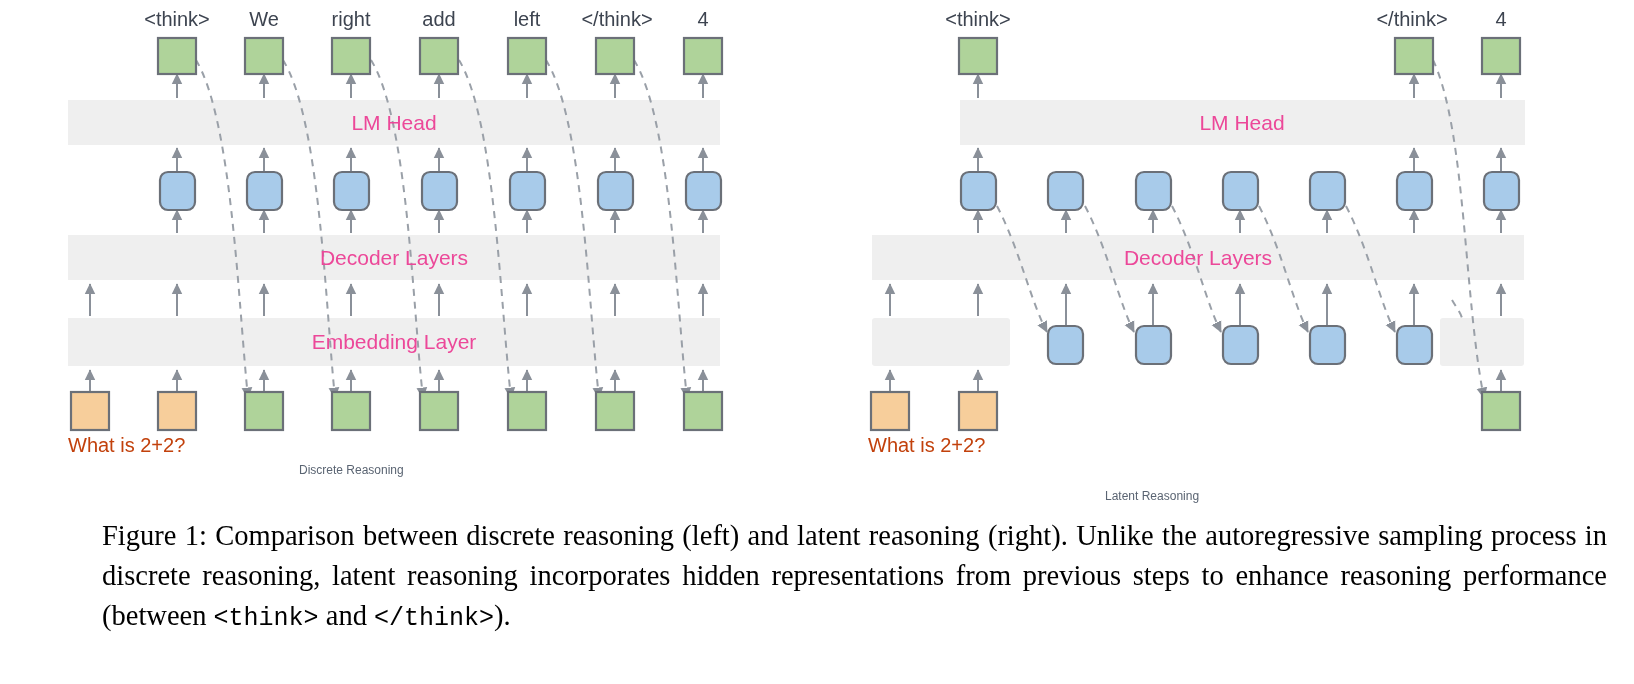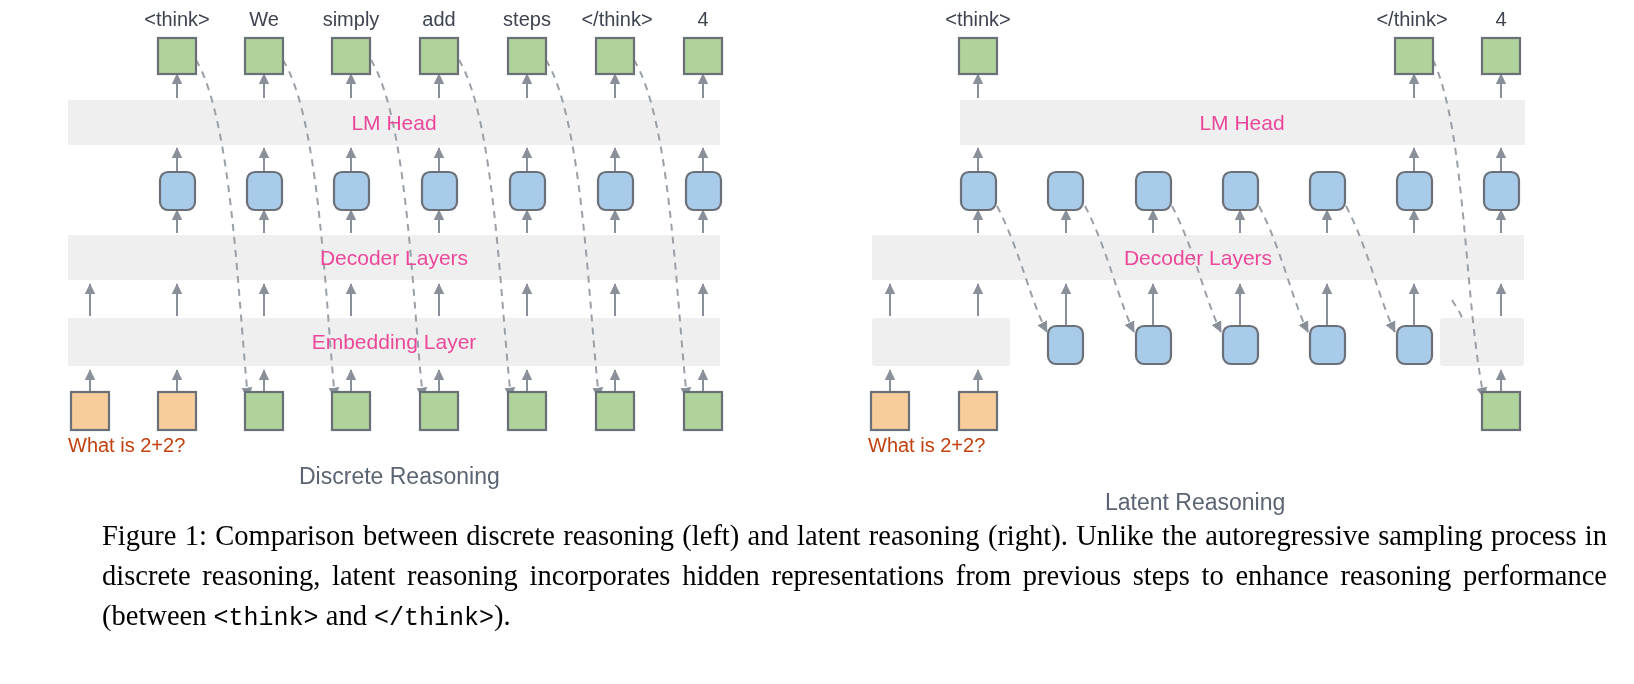--- a/index.html
+++ b/index.html
@@ -9,21 +9,21 @@
     font-family:"Liberation Sans",sans-serif;
     overflow:hidden;
     position:relative;
   }
   #figure{position:absolute;left:0;top:0;width:1634px;height:500px;}
   #figure svg{display:block;}
 
   .panel-caption{
     position:absolute;
     font-family:"Liberation Sans",sans-serif;
-    font-size:23px;
+    font-size:12px;
     color:#5a6472;
     white-space:nowrap;
     text-align:center;
   }
   .prompt-text{
     position:absolute;
     font-family:"Liberation Sans",sans-serif;
     font-size:20px;
     color:#c2410c;
     white-space:nowrap;
@@ -275,23 +275,23 @@
 
 <div class="band-label" style="left:394px;top:111px;">LM Head</div>
 <div class="band-label" style="left:394px;top:246px;">Decoder Layers</div>
 <div class="band-label" style="left:394px;top:330px;">Embedding Layer</div>
 
 <div class="band-label" style="left:1242px;top:111px;">LM Head</div>
 <div class="band-label" style="left:1198px;top:246px;">Decoder Layers</div>
 
 <div class="tok-label" style="left:177px;top:8px;">&lt;think&gt;</div>
 <div class="tok-label" style="left:264px;top:8px;">We</div>
-<div class="tok-label" style="left:351px;top:8px;">simply</div>
+<div class="tok-label" style="left:351px;top:8px;">right</div>
 <div class="tok-label" style="left:439px;top:8px;">add</div>
-<div class="tok-label" style="left:527px;top:8px;">steps</div>
+<div class="tok-label" style="left:527px;top:8px;">left</div>
 <div class="tok-label" style="left:617px;top:8px;">&lt;/think&gt;</div>
 <div class="tok-label" style="left:703px;top:8px;">4</div>
 
 <div class="tok-label" style="left:978px;top:8px;">&lt;think&gt;</div>
 <div class="tok-label" style="left:1412px;top:8px;">&lt;/think&gt;</div>
 <div class="tok-label" style="left:1501px;top:8px;">4</div>
 
 <div class="prompt-text" style="left:68px;top:434px;">What is 2+2?</div>
 <div class="prompt-text" style="left:868px;top:434px;">What is 2+2?</div>
 

